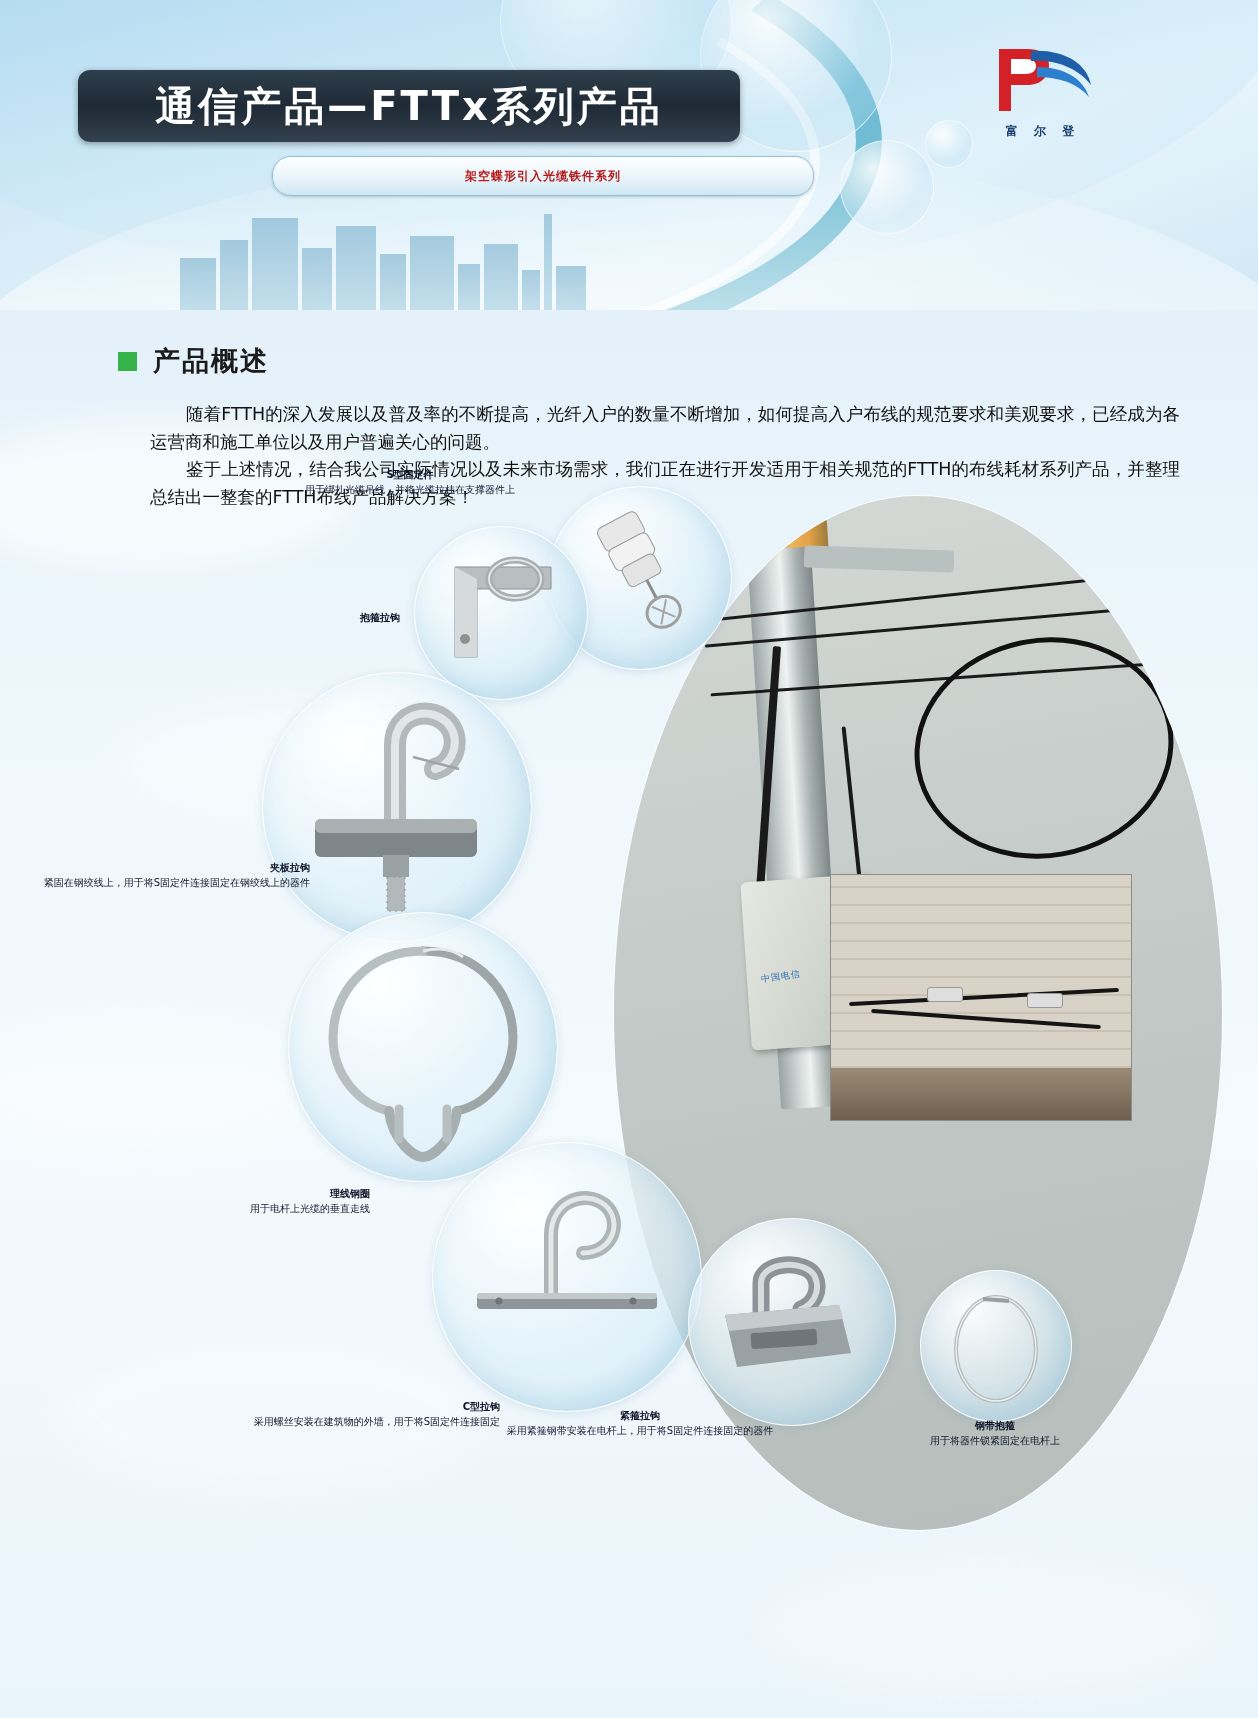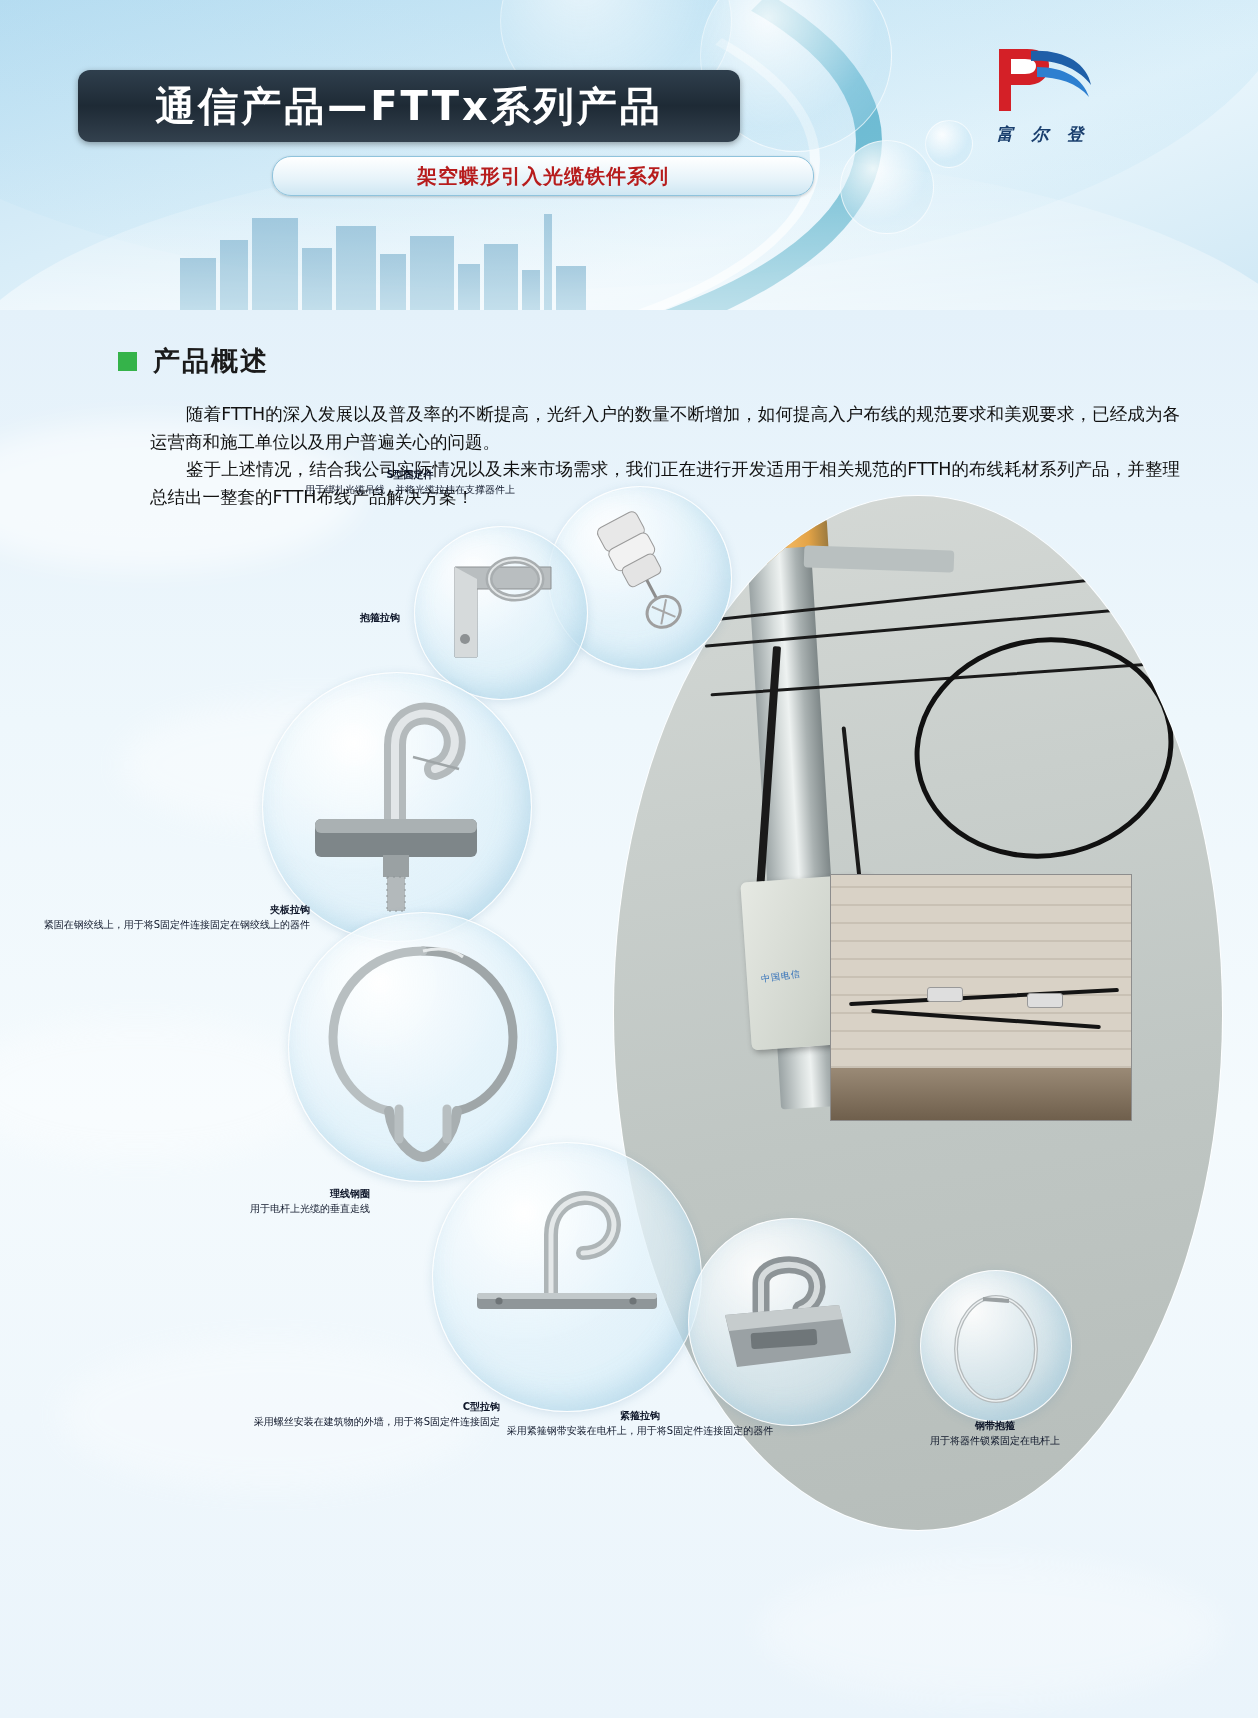--- a/index.html
+++ b/index.html
@@ -28,24 +28,24 @@
   .city{position:absolute;left:180px;top:210px;width:420px;height:100px;opacity:.55;}
   .bld{position:absolute;bottom:0;background:linear-gradient(180deg,#6fa9c8,#9cc9de);}
   .title-bar{position:absolute;left:78px;top:70px;width:662px;height:72px;border-radius:12px;
     background:linear-gradient(180deg,#2f3f4d 0%,#1e2a35 50%,#33414e 100%);
     box-shadow:0 2px 6px rgba(0,0,0,.35);}
   .title-bar span{display:block;color:#fff;font-size:40px;font-weight:bold;letter-spacing:3px;
     text-align:center;line-height:72px;font-family:"DejaVu Sans",sans-serif;}
   .sub-bar{position:absolute;left:272px;top:156px;width:540px;height:38px;border-radius:19px;
     background:linear-gradient(180deg,#ffffff 0%,#e8f4fa 55%,#cfe7f3 100%);
     border:1px solid #8fc3dc;box-shadow:0 1px 3px rgba(0,0,0,.2);}
-  .sub-bar span{display:block;color:#b71c1c;font-size:20px;font-weight:bold;text-align:center;line-height:38px;letter-spacing:1px;}
+  .sub-bar span{display:block;color:#b71c1c;font-size:12px;font-weight:bold;text-align:center;line-height:38px;letter-spacing:1px;}
   .logo{position:absolute;right:150px;top:45px;width:130px;height:110px;text-align:center;}
   .logo-mark{width:104px;height:72px;margin:0 auto;position:relative;}
-  .logo-name{color:#1a3f6e;font-size:17px;letter-spacing:6px;font-weight:bold;margin-top:6px;font-style:italic;}
+  .logo-name{color:#1a3f6e;font-size:12px;letter-spacing:6px;font-weight:bold;margin-top:6px;}
   
   .sec{position:absolute;left:118px;top:343px;display:flex;align-items:center;}
   .sec-sq{width:19px;height:19px;background:#35b34a;margin-right:16px;}
   .sec-t{font-size:27px;font-weight:bold;color:#1b1b1b;letter-spacing:2px;}
   
   .para{position:absolute;left:118px;width:1030px;font-size:17.5px;color:#111;line-height:1.62;text-align:justify;margin-left:32px;}
   .p1{top:400px;}
   .p2{top:455px;}
   
   .photo{position:absolute;left:614px;top:496px;width:608px;height:1034px;border-radius:50%;overflow:hidden;
@@ -206,21 +206,21 @@
     <path d="M132 150 L132 72 C132 38 170 32 186 52 C198 68 190 92 172 96" fill="none" stroke="#b4babc" stroke-width="22" stroke-linecap="round"></path>
     <path d="M132 150 L132 72 C132 38 170 32 186 52 C198 68 190 92 172 96" fill="none" stroke="#e2e6e8" stroke-width="8" stroke-linecap="round"></path>
     <path d="M150 84 L196 96" stroke="#9fa5a7" stroke-width="2.5"></path>
     <rect x="52" y="146" width="162" height="38" rx="6" fill="#7e8689"></rect>
     <rect x="52" y="146" width="162" height="14" rx="6" fill="#aab1b3"></rect>
     <rect x="120" y="182" width="26" height="22" fill="#9aa1a3"></rect>
     <rect x="124" y="204" width="18" height="34" fill="#b3b9bb"></rect>
     <rect x="124" y="204" width="18" height="34" fill="none" stroke="#8c9395" stroke-dasharray="2 4"></rect>
   </svg>
 </div>
-<div class="cap cap-r" style="left:20px;top:858px;width:290px;">
+<div class="cap cap-r" style="left:20px;top:816px;width:290px;">
   <b>夹板拉钩</b><br>
   <span>紧固在钢绞线上，用于将S固定件连接固定在钢绞线上的器件</span>
 </div>
 
 <div class="bub" style="left:288px;top:912px;width:268px;height:268px;">
   <svg width="268" height="268" viewBox="0 0 268 268">
     <path d="M134 38 C190 38 224 80 224 124 C224 164 196 192 168 198" fill="none" stroke="#9fa6a8" stroke-width="9" stroke-linecap="round"></path>
     <path d="M134 38 C78 38 44 80 44 124 C44 164 72 192 100 198" fill="none" stroke="#b8bfc1" stroke-width="9" stroke-linecap="round"></path>
     <path d="M100 198 C104 230 126 244 134 244 C142 244 164 230 168 198" fill="none" stroke="#a8afb1" stroke-width="10" stroke-linecap="round"></path>
     <path d="M110 196 L110 226" stroke="#b8bfc1" stroke-width="9" stroke-linecap="round"></path>

